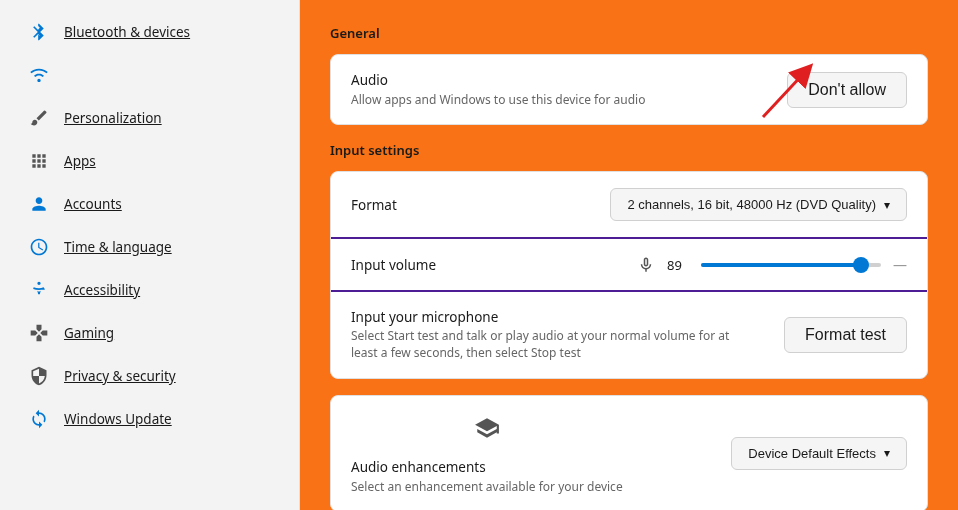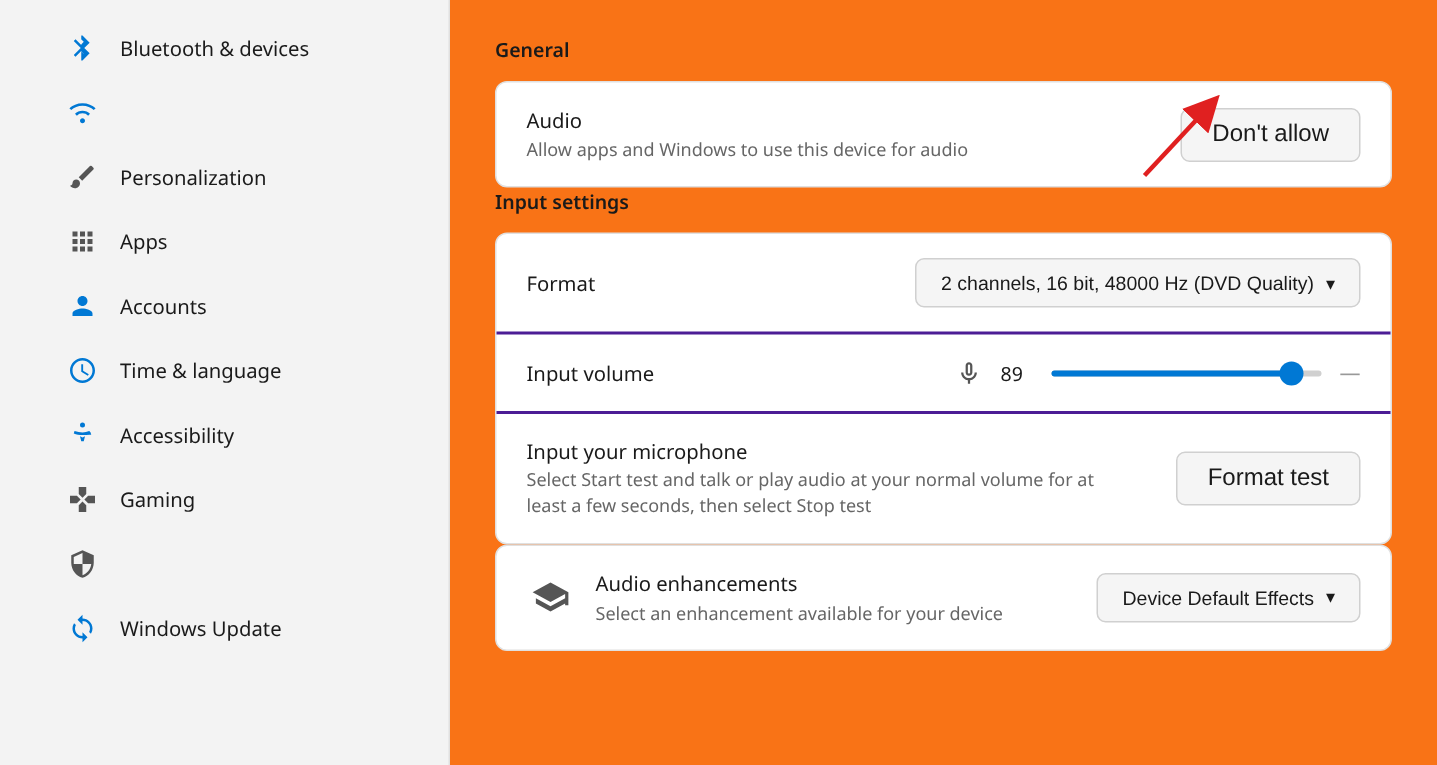--- a/index.html
+++ b/index.html
@@ -12,23 +12,24 @@
       overflow: hidden;
       font-size: 14px;
       color: #1a1a1a;
     }
 
     
     .sidebar {
       width: 300px;
       min-width: 300px;
       background: #f3f3f3;
-      padding: 10px 16px;
+      padding: 10px 0;
       overflow-y: auto;
       border-right: 1px solid #e0e0e0;
+      text-decoration: underline;
     }
     .sidebar-item {
       display: flex;
       align-items: center;
       gap: 14px;
       padding: 10px 20px;
       cursor: pointer;
       border-radius: 6px;
       margin: 1px 8px;
       transition: background 0.15s;
@@ -58,20 +59,21 @@
       font-size: 13px;
       font-weight: 600;
       color: #1a1a1a;
       margin-bottom: 12px;
     }
 
     .card {
       background: #ffffff;
       border-radius: 8px;
       border: 1px solid #e0e0e0;
+      margin-bottom: 16px;
     }
 
     .card-row {
       display: flex;
       align-items: center;
       justify-content: space-between;
       padding: 16px 20px;
     }
 
     .card-row + .card-row {
@@ -243,20 +245,21 @@
     </span>
     <span class="sidebar-label">Gaming</span>
   </div>
 
   <div class="sidebar-item">
     <span class="sidebar-icon">
       <svg width="20" height="20" viewBox="0 0 24 24" fill="#555">
         <path d="M12 1L3 5v6c0 5.55 3.84 10.74 9 12 5.16-1.26 9-6.45 9-12V5l-9-4zm0 10.99h7c-.53 4.12-3.28 7.79-7 8.94V12H5V6.3l7-3.11v8.8z"></path>
       </svg>
     </span>
+    <span class="sidebar-label">Privacy &amp; security</span>
   </div>
 
   <div class="sidebar-item">
     <span class="sidebar-icon">
       <svg width="20" height="20" viewBox="0 0 24 24" fill="#0078d4">
         <path d="M12 4V1L8 5l4 4V6c3.31 0 6 2.69 6 6 0 1.01-.25 1.97-.7 2.8l1.46 1.46A7.93 7.93 0 0020 12c0-4.42-3.58-8-8-8zm0 14c-3.31 0-6-2.69-6-6 0-1.01.25-1.97.7-2.8L5.24 7.74A7.93 7.93 0 004 12c0 4.42 3.58 8 8 8v3l4-4-4-4v3z"></path>
       </svg>
     </span>
     <span class="sidebar-label">Windows Update</span>
   </div>
@@ -325,21 +328,21 @@
           <div class="row-label">Input your microphone</div>
           <div class="row-sublabel" style="max-width:380px; line-height:1.4;">Select Start test and talk or play audio at your normal volume for at least a few seconds, then select Stop test</div>
         </div>
         <button class="btn">Format test</button>
       </div>
 
     </div>
 
     <div class="card">
       <div class="card-row">
-        <div style="display:flex; align-items:center; gap:14px;">
+        <div style="display:flex; align-items:center; gap:14px;flex-direction:column;">
           <div class="enhance-icon">
             <svg width="26" height="26" viewBox="0 0 24 24" fill="#555">
               <path d="M12 3L1 9l11 6 9-4.91V17h2V9L12 3zm-9 9.82V16l9 4.91L21 16v-3.18l-9 4.91-9-4.91z"></path>
             </svg>
           </div>
           <div>
             <div class="row-label">Audio enhancements</div>
             <div class="row-sublabel">Select an enhancement available for your device</div>
           </div>
         </div>

